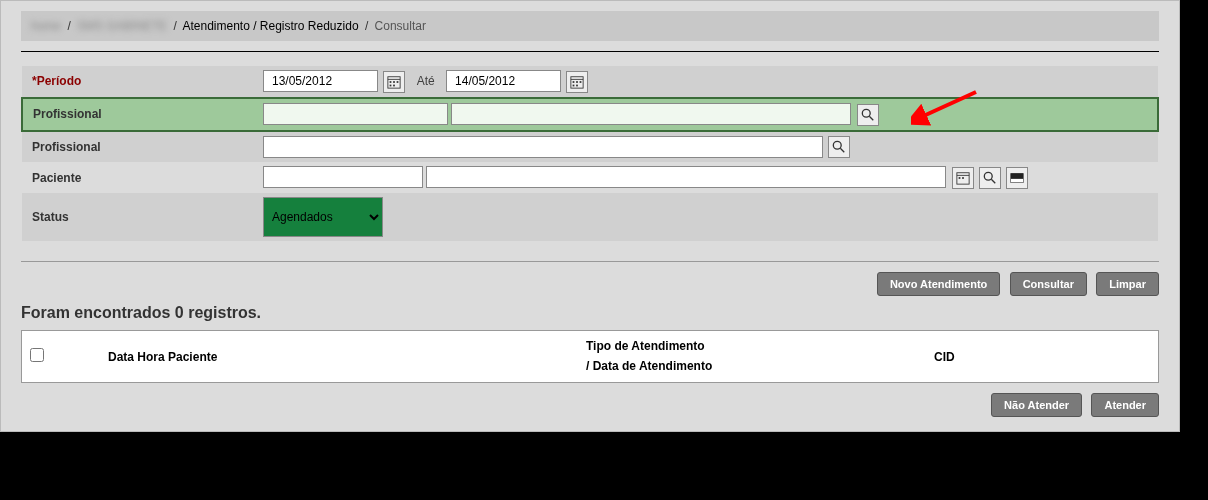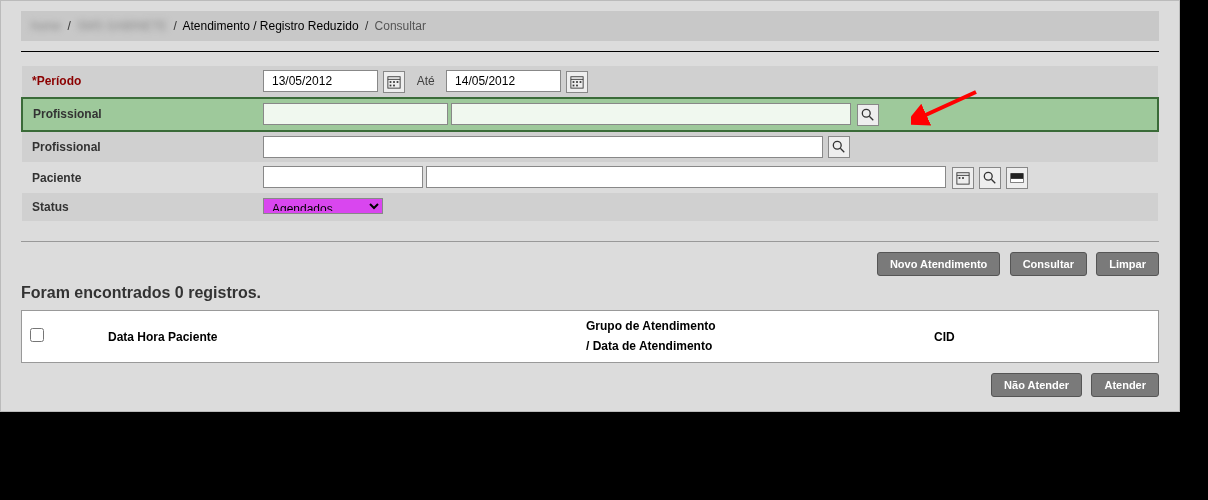--- a/index.html
+++ b/index.html
@@ -27,21 +27,21 @@
     .row-highlight td:last-child { border-right: 2px solid #3a6b38; }
     
     input[type="text"] { border: 1px solid #888; padding: 3px 8px; font-family: Verdana, Arial; font-size: 12px; height: 22px; background: #fff; }
     input.date { width: 115px; }
     input.prof-small { width: 185px; background: #f0f8ef; }
     input.prof-large { width: 400px; background: #f0f8ef; }
     input.equip { width: 560px; }
     input.pac-small { width: 160px; }
     input.pac-large { width: 520px; }
     
-    select { border: 1px solid #888; padding: 2px 4px; font-family: Verdana, Arial; font-size: 12px; height: 16px; background: #d946ef; width: 120px; }
+    select { border: 1px solid #888; padding: 2px 4px; font-family: Verdana, Arial; font-size: 12px; height: 40px; background: #15803d; width: 120px; }
     
     .ate-label { margin: 0 8px; font-size: 12px; color: #404040; }
     
     .icon-btn { display: inline-flex; align-items: center; justify-content: center; width: 22px; height: 22px; border: 1px solid #888; background: #eee; cursor: pointer; vertical-align: middle; margin-left: 2px; }
     .icon-btn svg { width: 14px; height: 14px; }
     
     .divider2 { border: none; border-top: 1px solid #999; margin: 20px 0 10px 0; }
     
     .action-row { text-align: right; margin: 10px 0 8px 0; }
     .btn { display: inline-block; background: #7a7a7a; color: #fff; border: 1px solid #555; border-radius: 3px; padding: 5px 12px; font-size: 11px; font-weight: bold; cursor: pointer; margin-left: 6px; font-family: Verdana, Arial; }
@@ -192,21 +192,21 @@
     <button class="btn">Consultar</button>
     <button class="btn">Limpar</button>
   </div>
 
   <div class="results-label">Foram encontrados 0 registros.</div>
 
   <div class="table-head">
     <div class="cb"><input type="checkbox" style=""></div>
     <div class="col1">Data  Hora Paciente</div>
     <div class="col2">
-      <div>Grupo de Atendimento</div>
+      <div>Tipo de Atendimento</div>
       <div>/ Data de Atendimento</div>
     </div>
     <div class="col3">CID</div>
   </div>
 
   <div class="bottom-actions">
     <button class="btn">Não Atender</button>
     <button class="btn">Atender</button>
   </div>
 

